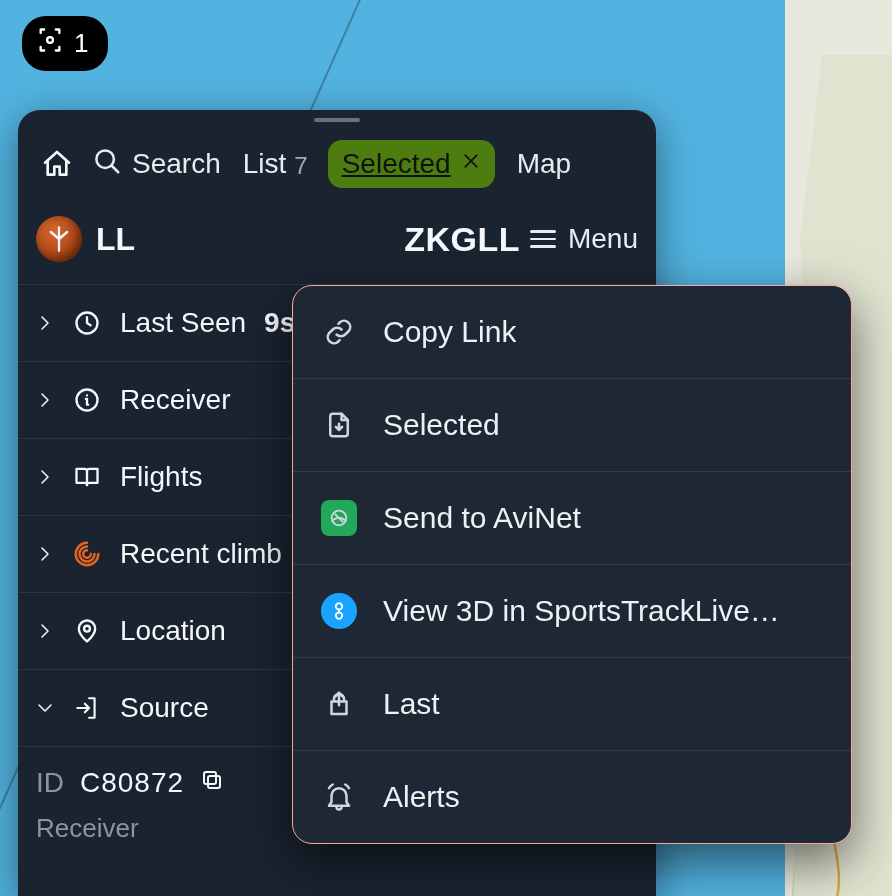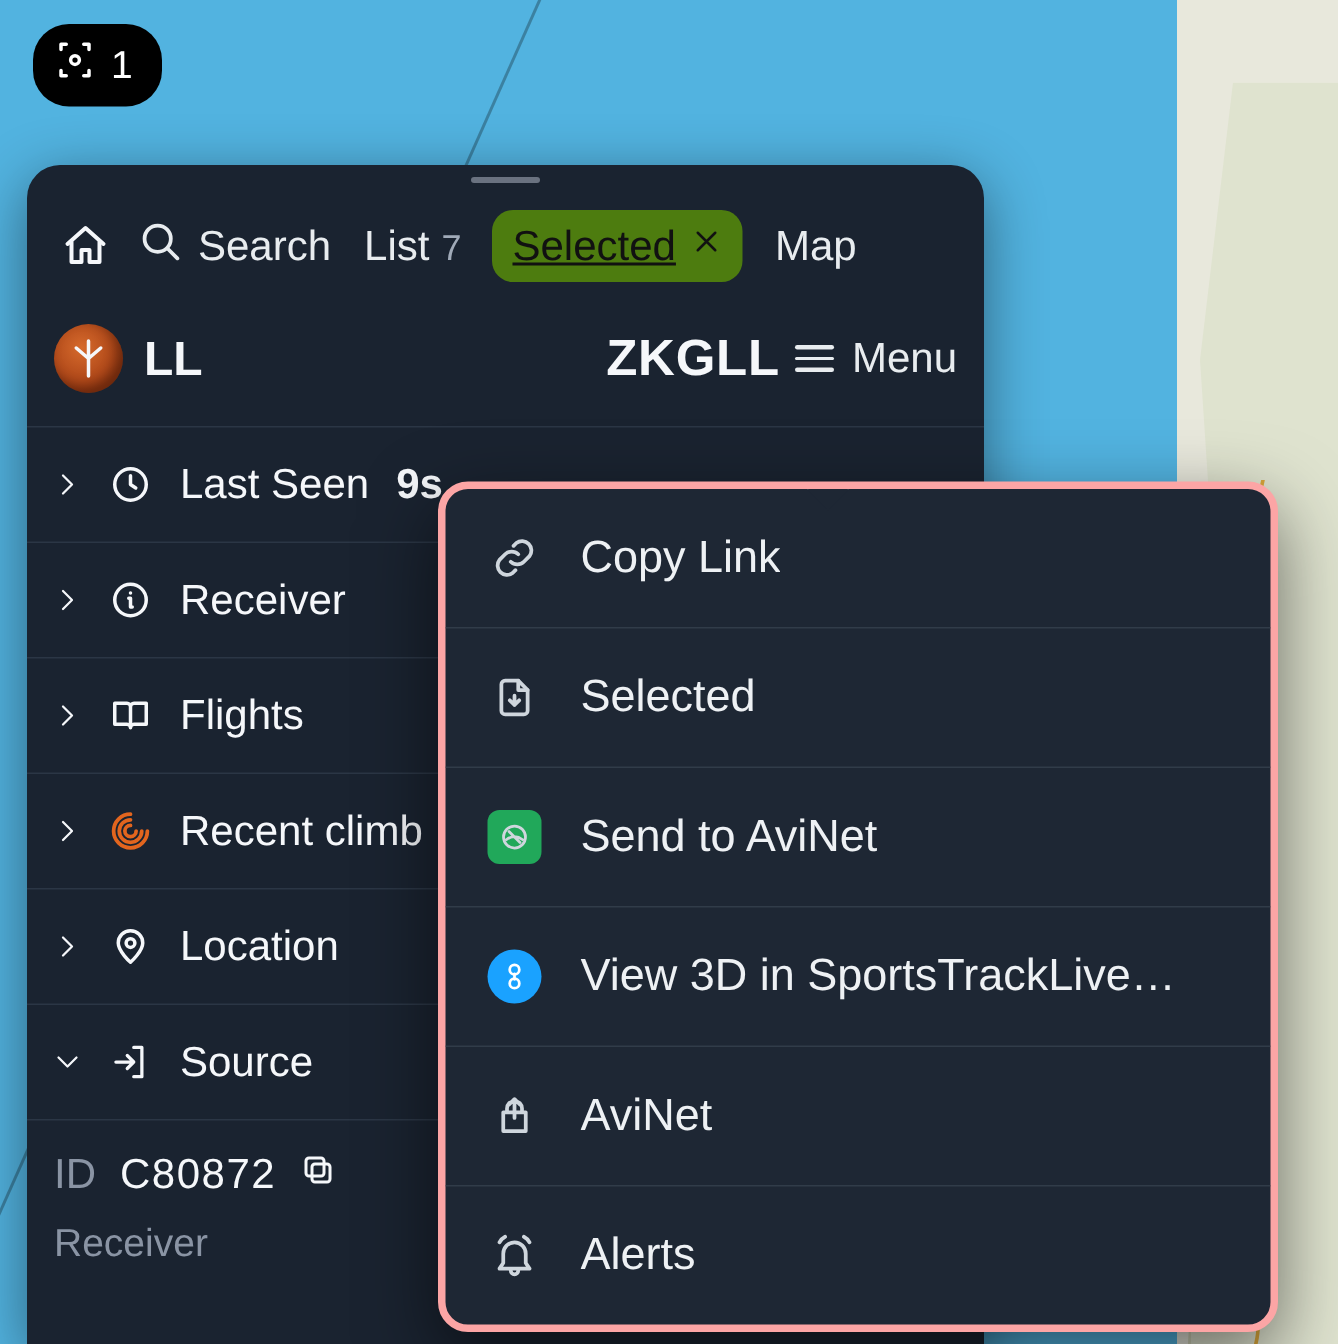--- a/index.html
+++ b/index.html
@@ -90,24 +90,23 @@
   .ls-value { font-weight: 700; }
 
   .idline { padding: 20px 18px 8px 18px; font-size: 28px; display:flex; align-items:center; gap:16px;}
   .idline .idlbl { color:#8a94a4; }
   .idline .idval { letter-spacing:1px; }
   .recv { padding: 6px 18px 20px 18px; color:#8a94a4; font-size:26px;}
 
   
   .dropdown {
     position: absolute; top: 285px; left: 292px; width: 560px;
-    background: #1e2734; border: 5px solid #fca5a5; border-radius: 20px;
+    background: #1e2734; border: 1px solid #fca5a5; border-radius: 20px;
     box-shadow: 0 18px 50px rgba(0,0,0,0.55);
     overflow: hidden;
-    margin-top: 36px;
   }
   .dd-arrow {
     position:absolute; top:-10px; right:285px;
     width: 20px; height: 20px; background:#1e2734;
     border-left:1px solid #39434f; border-top:1px solid #39434f;
     transform: rotate(45deg);
   }
   .dd-item {
     display:flex; align-items:center; gap: 26px;
     padding: 28px 28px; font-size: 30px; color:#eef1f4;
@@ -340,21 +339,21 @@
       </span>
     <span class="dd-label">View 3D in SportsTrackLive…</span>
   </div>
 
   <div class="dd-item">
     <span class="dd-icon">
         <svg viewBox="0 0 24 24" width="30" height="30">
           <path d="M8 10V8a4 4 0 0 1 8 0v2M12 3v10M9 6l3-3 3 3M6 10h12v10H6z"></path>
         </svg>
       </span>
-    <span class="dd-label">AviNet</span>
+    <span class="dd-label">Last</span>
   </div>
 
   <div class="dd-item">
     <span class="dd-icon">
         <svg viewBox="0 0 24 24" width="30" height="30">
           <path d="M6 16V11a6 6 0 1 1 12 0v5l2 3H4zM10 20a2 2 0 0 0 4 0M4 5c1-2 3-3 3-3M20 5c-1-2-3-3-3-3"></path>
         </svg>
       </span>
     <span class="dd-label">Alerts</span>
   </div>

